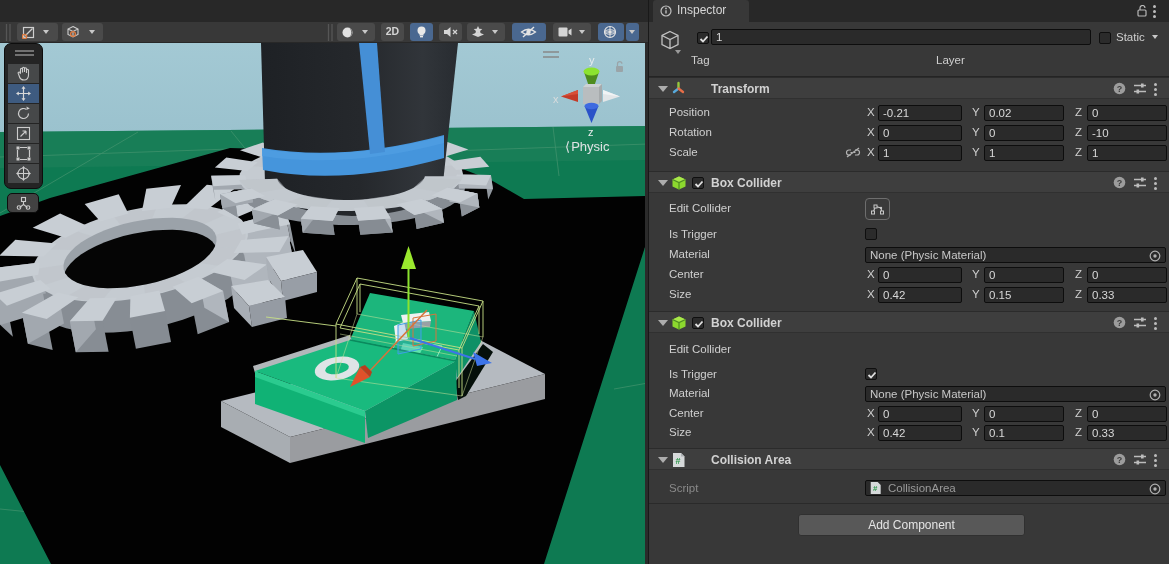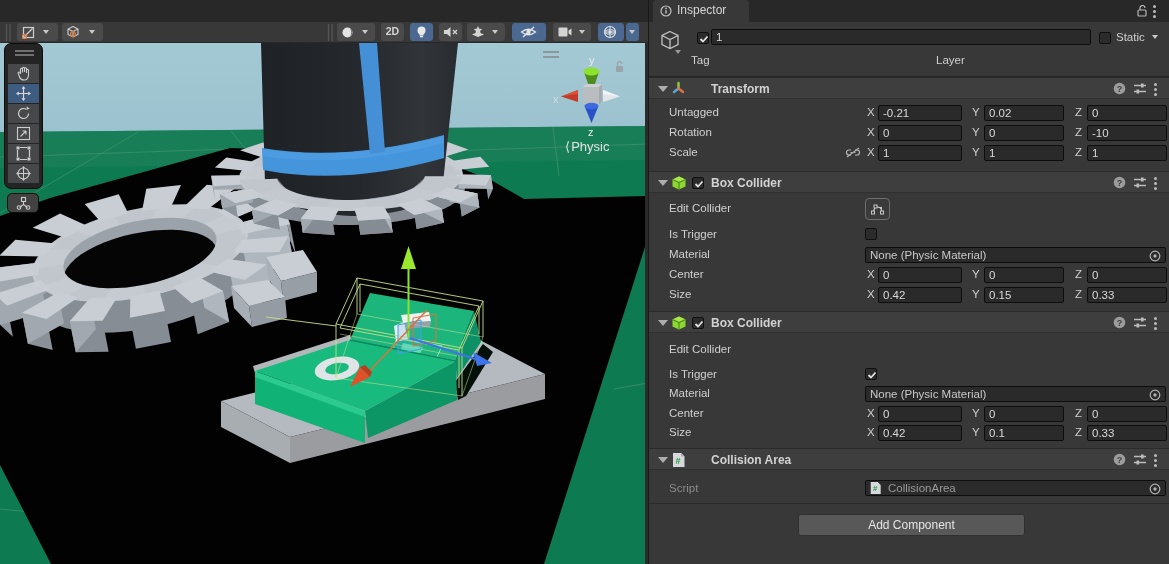--- a/index.html
+++ b/index.html
@@ -436,21 +436,21 @@
           <rect x="7" y="0.5" width="2.6" height="4" fill="#bcbcbc"></rect>
           <rect x="2.5" y="6.5" width="2.6" height="4" fill="#bcbcbc"></rect>
         </svg>
         <div class="dots3" style="left:505px;top:5px">
           <i></i>
           <i></i>
           <i></i>
         </div>
       </div>
 <div class="row" style="top:104px">
-        <span class="lbl">Untagged</span>
+        <span class="lbl">Position</span>
         <span class="axlbl" style="left:218px">X</span>
         <div class="field" style="left:229px;top:1px;width:84px">-0.21</div>
         <span class="axlbl" style="left:323px">Y</span>
         <div class="field" style="left:335px;top:1px;width:80px">0.02</div>
         <span class="axlbl" style="left:426px">Z</span>
         <div class="field" style="left:438px;top:1px;width:80px">0</div>
       </div>
 <div class="row" style="top:124px">
         <span class="lbl">Rotation</span>
         <span class="axlbl" style="left:218px">X</span>

